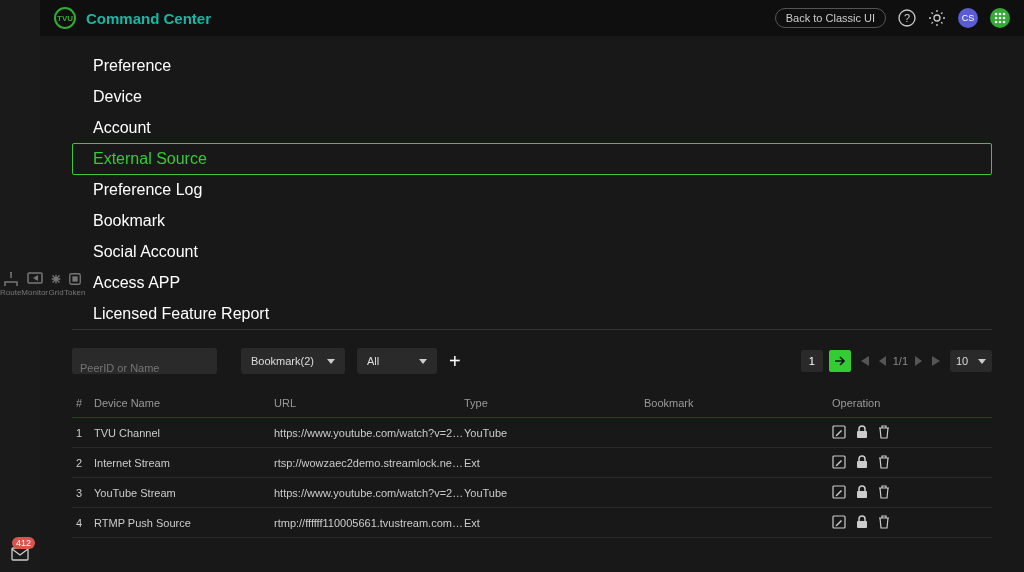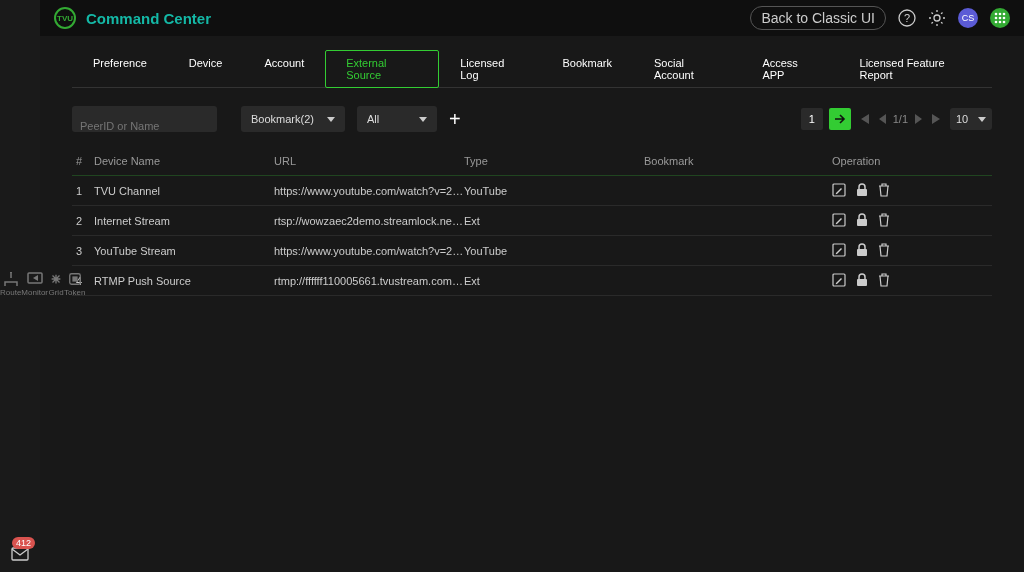--- a/index.html
+++ b/index.html
@@ -8,27 +8,27 @@
   .left-rail { width: 40px; background: #1a1a1a; display: flex; flex-direction: row; align-items: center; padding-top: 8px; position: relative; }
   .left-rail .rail-item { display: flex; flex-direction: column; align-items: center; color: #777; margin-bottom: 12px; cursor: pointer; font-size: 8px; }
   .left-rail .rail-item svg { margin-bottom: 2px; }
   .left-rail .mail { position: absolute; bottom: 8px; left: 0; right: 0; display: flex; justify-content: center; }
   .left-rail .mail .badge { position: absolute; top: -10px; right: -6px; background: #d9534f; color: #fff; border-radius: 8px; padding: 1px 4px; font-size: 9px; }
   .main { flex: 1; display: flex; flex-direction: column; background: #181818; }
   .topbar { height: 36px; display: flex; align-items: center; padding: 0 14px; background: #0f0f0f; }
   .logo-circ { width: 22px; height: 22px; border: 2px solid #33aa33; border-radius: 50%; display: flex; align-items: center; justify-content: center; color: #33aa33; font-size: 8px; font-weight: bold; margin-right: 10px; }
   .title { color: #14b8a6; font-weight: bold; font-size: 15px; }
   .top-right { margin-left: auto; display: flex; align-items: center; gap: 12px; }
-  .classic-btn { border: 1px solid #555; border-radius: 12px; padding: 3px 10px; font-size: 14px; color: #ccc; cursor: pointer; }
+  .classic-btn { border: 1px solid #555; border-radius: 12px; padding: 3px 10px; font-size: 11px; color: #ccc; cursor: pointer; }
   .circ { width: 20px; height: 20px; border-radius: 50%; display: flex; align-items: center; justify-content: center; cursor: pointer; }
   .circ.blue { background: #5b5bd6; color: #fff; font-size: 9px; }
   .circ.green { background: #33aa33; color: #fff; }
   .circ.green svg { display: block; }
   .content { padding: 14px 32px 0 32px; flex: 1; }
-  .tabs { display: flex; gap: 0; color: #fff; font-size: 11px; border-bottom: 1px solid #333; }
+  .tabs { display: flex; gap: 0; color: #fff; font-size: 16px; border-bottom: 1px solid #333; flex-direction: column; }
   .tabs .tab { padding: 6px 20px; cursor: pointer; border: 1px solid transparent; margin-bottom: -1px; }
   .tabs .tab.active { color: #33cc33; border: 1px solid #33cc33; border-radius: 2px; }
   .filter-row { display: flex; align-items: center; gap: 12px; margin-top: 18px; }
   .search-box { background: #2a2a2a; border-radius: 3px; height: 26px; width: 145px; display: flex; align-items: flex-end; padding: 0 8px; }
   .search-box input { flex: 1; background: transparent; border: none; outline: none; color: #ccc; font-size: 11px; }
   .select-box { background: #2a2a2a; border-radius: 3px; height: 26px; display: flex; align-items: center; padding: 0 10px; color: #ddd; font-size: 11px; cursor: pointer; gap: 8px; min-width: 80px; justify-content: space-between; }
   .select-box.wide { width: 104px; margin-left: 12px; }
   .select-box.narrow { width: 80px; }
   .plus-btn { color: #fff; font-size: 20px; cursor: pointer; line-height: 1; }
   .pagination { margin-left: auto; display: flex; align-items: center; gap: 6px; color: #888; font-size: 11px; }
@@ -126,21 +126,21 @@
         </div>
       </div>
     </div>
 
     <div class="content">
       <div class="tabs" id="tabs">
           <div class="tab">Preference</div>
           <div class="tab">Device</div>
           <div class="tab">Account</div>
           <div class="tab active">External Source</div>
-          <div class="tab">Licensed Log</div>
+          <div class="tab">Preference Log</div>
           <div class="tab">Bookmark</div>
           <div class="tab">Social Account</div>
           <div class="tab">Access APP</div>
           <div class="tab">Licensed Feature Report</div>
         </div>
 
       <div class="filter-row">
         <div class="search-box">
           <input placeholder="PeerID or Name" style="">
           <svg width="13" height="13" viewBox="0 0 13 13">

